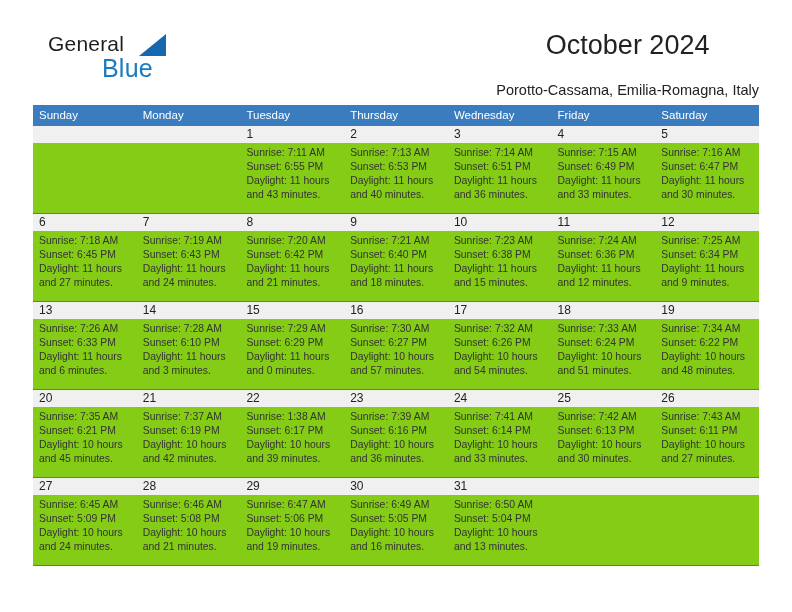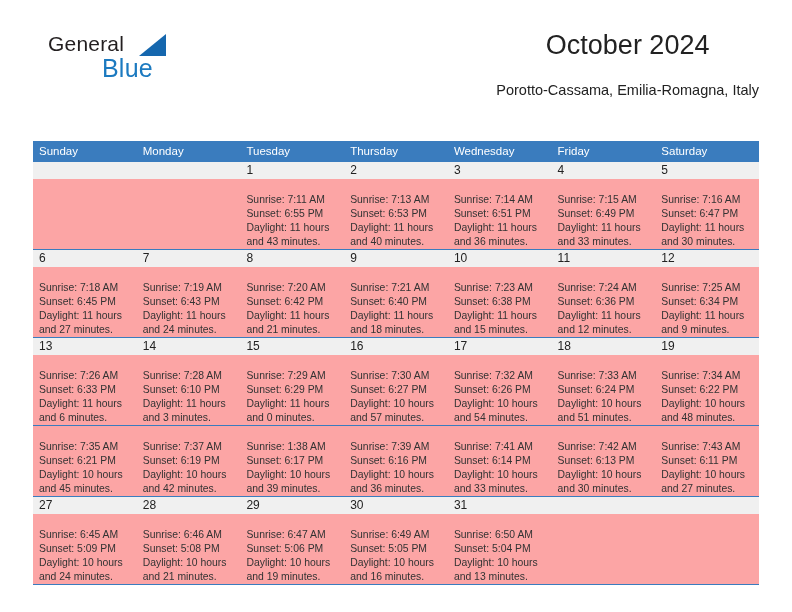--- a/index.html
+++ b/index.html
@@ -84,21 +84,20 @@
     margin-top: 17px;
     white-space: nowrap;
   }
 
   
   .calendar {
     position: absolute;
     left: 33px;
     top: 105px;
     width: 726px;
-    margin-top: 36px;
   }
   .dow-row {
     display: flex;
     background: #3a7cbe;
     height: 21px;
   }
   .dow {
     flex: 1 1 0;
     color: #ffffff;
     font-size: 11.5px;
@@ -112,22 +111,21 @@
     border-bottom: 1.5px solid #3a7cbe;
   }
   .week-dates {
     display: flex;
     background: #f0f0f0;
     height: 17px;
   }
   .week-body {
     display: flex;
     height: 70px;
-    background: #fca5a5;
-    align-items: flex-end;
+    background: #84cc16;
   }
   .daynum-cell {
     flex: 1 1 0;
     box-sizing: border-box;
     padding-left: 6px;
     font-size: 12px;
     line-height: 17px;
     color: #222222;
   }
   .info-cell {
@@ -336,20 +334,29 @@
         <div class="info-cell">
           <div>Sunrise: 7:34 AM</div>
           <div>Sunset: 6:22 PM</div>
           <div>Daylight: 10 hours</div>
           <div>and 48 minutes.</div>
         </div>
       </div>
     </div>
 
     <div class="week">
+      <div class="week-dates">
+        <div class="daynum-cell">20</div>
+        <div class="daynum-cell">21</div>
+        <div class="daynum-cell">22</div>
+        <div class="daynum-cell">23</div>
+        <div class="daynum-cell">24</div>
+        <div class="daynum-cell">25</div>
+        <div class="daynum-cell">26</div>
+      </div>
       <div class="week-body">
         <div class="info-cell">
           <div>Sunrise: 7:35 AM</div>
           <div>Sunset: 6:21 PM</div>
           <div>Daylight: 10 hours</div>
           <div>and 45 minutes.</div>
         </div>
         <div class="info-cell">
           <div>Sunrise: 7:37 AM</div>
           <div>Sunset: 6:19 PM</div>

